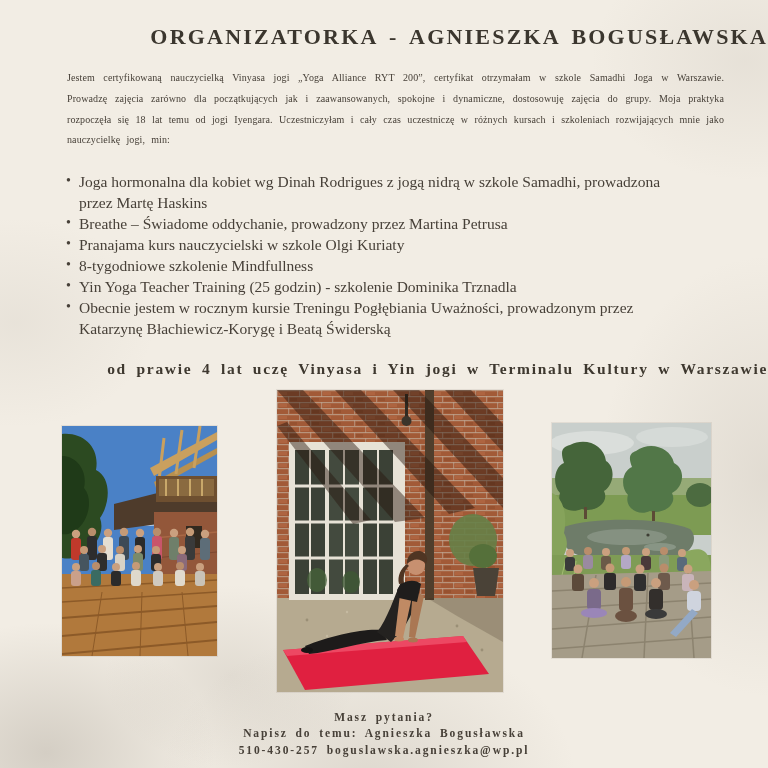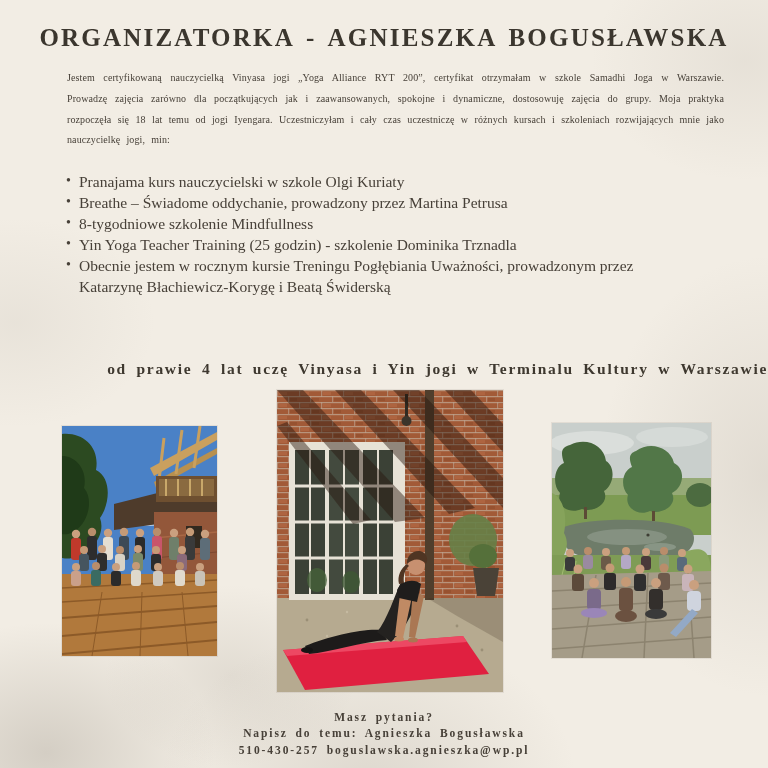--- a/index.html
+++ b/index.html
@@ -10,21 +10,21 @@
       radial-gradient(ellipse 260px 200px at 6% 98%, rgba(142,134,122,0.30), rgba(142,134,122,0) 65%),
       radial-gradient(ellipse 320px 240px at 48% 102%, rgba(150,143,131,0.22), rgba(150,143,131,0) 65%),
       radial-gradient(ellipse 260px 340px at 100% 62%, rgba(158,150,138,0.20), rgba(158,150,138,0) 65%),
       radial-gradient(ellipse 220px 170px at 97% 8%, rgba(160,152,140,0.14), rgba(160,152,140,0) 70%),
       radial-gradient(ellipse 200px 150px at 2% 42%, rgba(160,152,140,0.12), rgba(160,152,140,0) 70%),
       radial-gradient(ellipse 180px 130px at 30% 88%, rgba(150,142,130,0.18), rgba(150,142,130,0) 70%),
       #f2ede4;
   }
   .title{
     position:absolute;top:24px;left:0;width:100%;margin:0;
-    text-align:center;font-size:25px;font-weight:700;
+    text-align:right;font-size:22px;font-weight:700;
     letter-spacing:2.2px;word-spacing:4px;color:#3b362e;
   }
   .intro{
     position:absolute;top:57px;left:56px;width:657px;margin:11px;
     font-size:10px;line-height:20.8px;text-align:justify;
     color:#474038;word-spacing:3.5px;letter-spacing:0.1px;
   }
   .courses{
     position:absolute;top:171px;left:66px;width:600px;margin:0;padding:0;
     list-style:none;font-size:15.5px;line-height:21px;color:#474038;
@@ -51,22 +51,23 @@
 <body>
 
 <div class="page">
 
   <h1 class="title">ORGANIZATORKA - AGNIESZKA BOGUSŁAWSKA</h1>
 
   <p class="intro">Jestem certyfikowaną nauczycielką Vinyasa jogi „Yoga Alliance RYT 200”, certyfikat otrzymałam w szkole Samadhi Joga w Warszawie. Prowadzę zajęcia zarówno dla początkujących jak i zaawansowanych, spokojne i dynamiczne, dostosowuję zajęcia do grupy. Moja praktyka rozpoczęła się 18 lat temu od jogi Iyengara. Uczestniczyłam i cały czas uczestniczę w różnych kursach i szkoleniach rozwijających mnie jako nauczycielkę jogi, min:</p>
 
   <ul class="courses">
 
+  <li>Joga hormonalna dla kobiet wg Dinah Rodrigues z jogą nidrą w szkole Samadhi, prowadzona przez Martę Haskins</li>
+      <li>Breathe – Świadome oddychanie, prowadzony przez Martina Petrusa</li>
       <li>Pranajama kurs nauczycielski w szkole Olgi Kuriaty</li>
-      <li>Breathe – Świadome oddychanie, prowadzony przez Martina Petrusa</li>
       <li>8-tygodniowe szkolenie Mindfullness</li>
       <li>Yin Yoga Teacher Training (25 godzin) - szkolenie Dominika Trznadla</li>
       <li>Obecnie jestem w rocznym kursie Treningu Pogłębiania Uważności, prowadzonym przez Katarzynę Błachiewicz-Korygę i Beatą Świderską</li>
     </ul>
 
   <p class="highlight">od prawie 4 lat uczę Vinyasa i Yin jogi w Terminalu Kultury w Warszawie</p>
 
   <figure class="photo photo-left" aria-label="yoga group posing on a wooden deck in front of a brick house under blue sky">
     <svg viewBox="0 0 155 230" preserveAspectRatio="none">
       <rect width="155" height="230" fill="#4a81c6"></rect>

